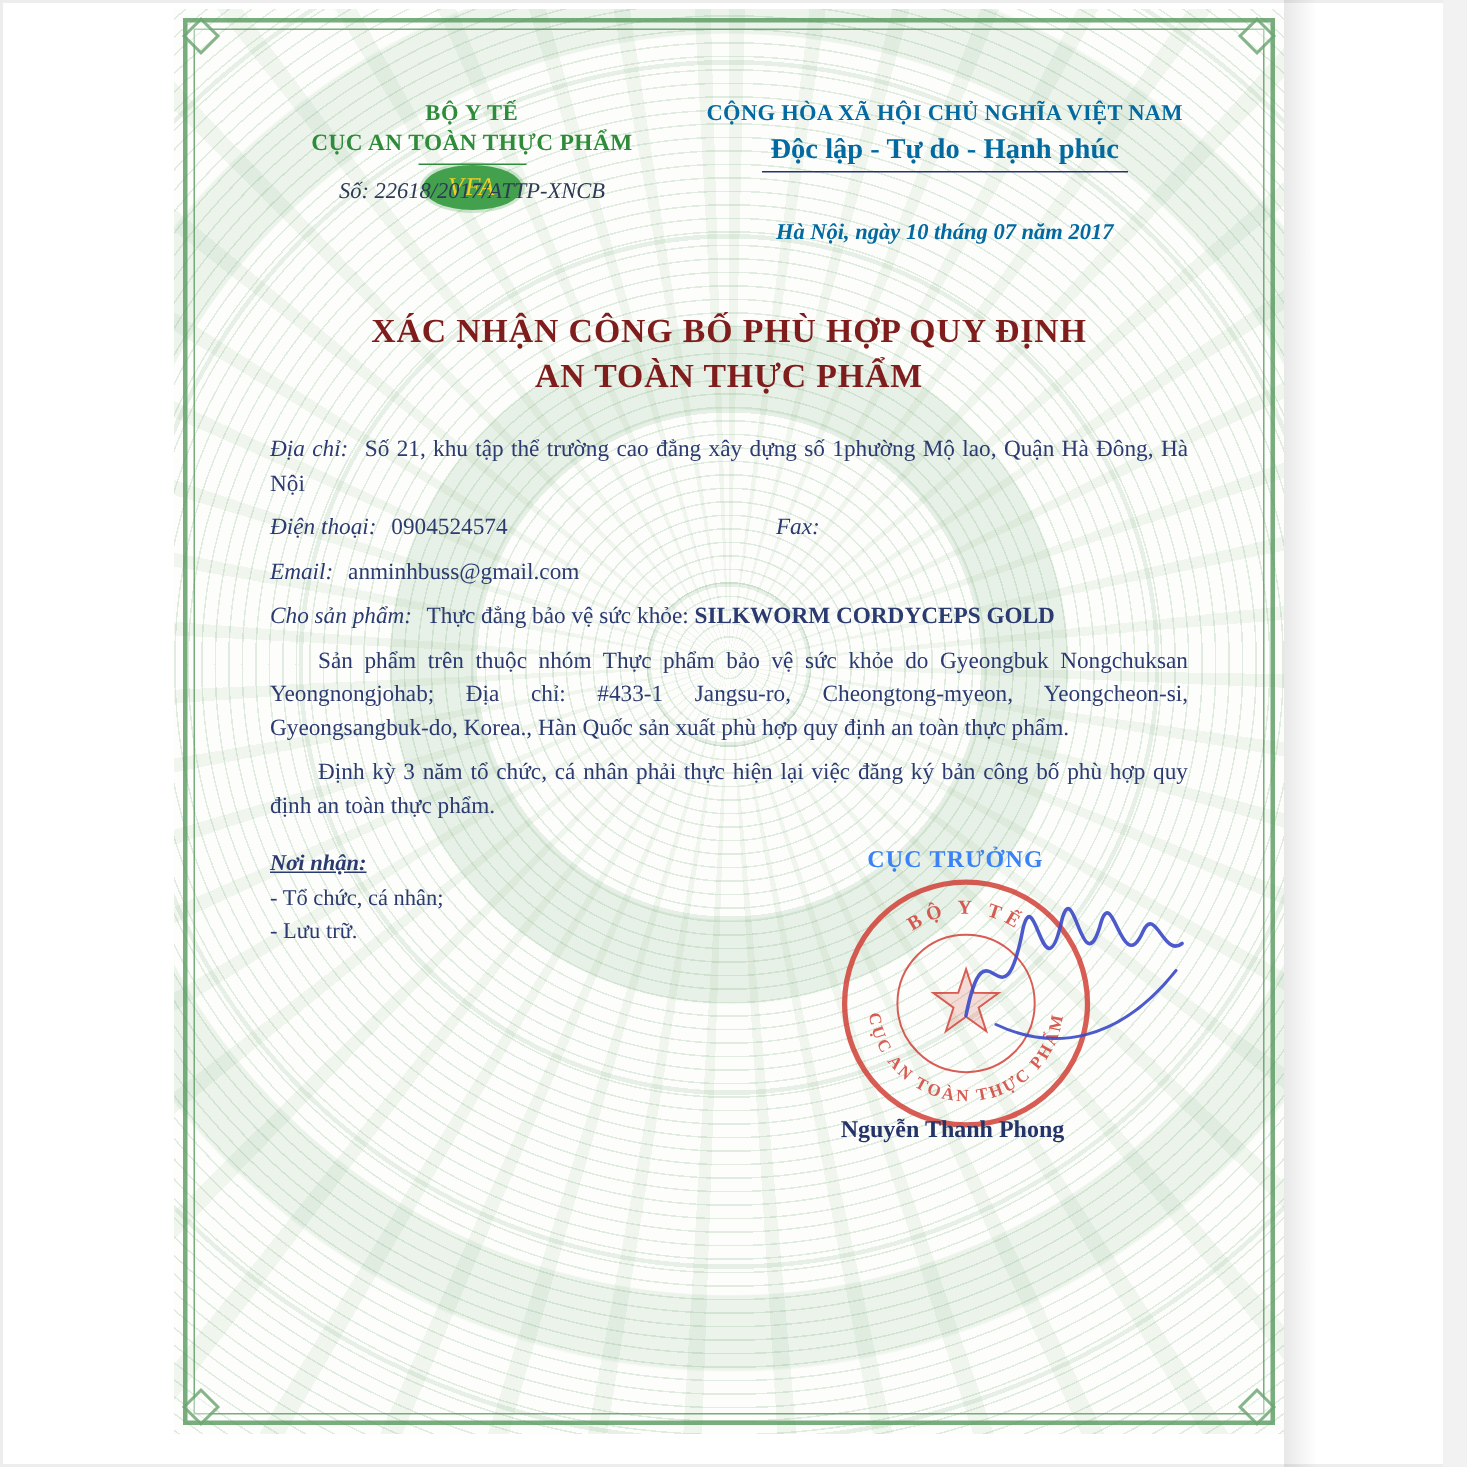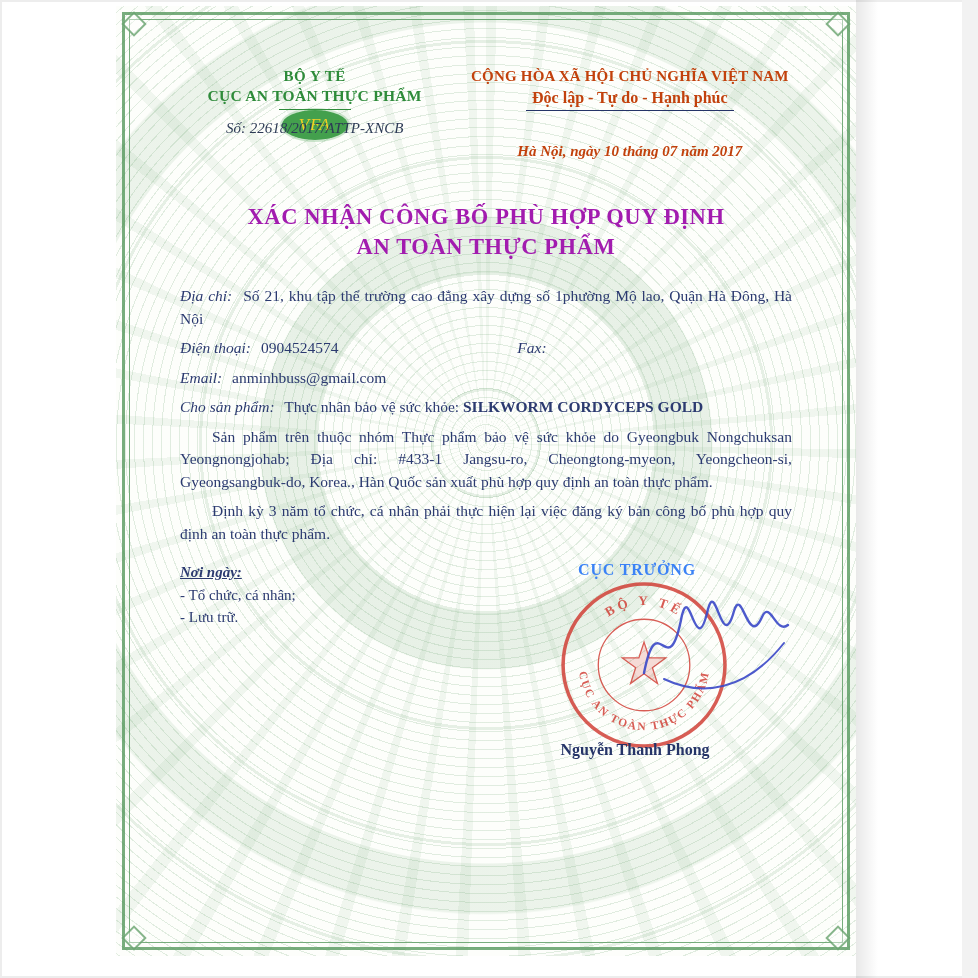--- a/index.html
+++ b/index.html
@@ -34,38 +34,38 @@
   .corner.bl{left:9px;bottom:9px;} .corner.br{right:9px;bottom:9px;}
 
   .content{position:absolute;inset:0;padding:62px 64px 0;box-sizing:border-box;
            color:#2b3a70;}
 
   
   .header{display:flex;justify-content:space-between;align-items:flex-start;}
   .hleft{width:44%;text-align:center;}
   .hright{width:53%;text-align:center;}
   .green{color:#2e8b3a;}
-  .navy{color:#c2410c;}
+  .navy{color:#0369a1;}
   .b{font-weight:bold;} .i{font-style:italic;}
   .ministry{font-size:15px;letter-spacing:.5px;}
   .dept{font-size:15.5px;margin-top:2px;letter-spacing:.3px;}
   .hr-short{width:72px;border-top:1px solid #2e8b3a;margin:4px auto 0;}
   .vfa{width:66px;height:30px;border-radius:50%;background:#43a04d;
        margin:0 auto;display:flex;align-items:center;justify-content:center;
        color:#f2d024;font-weight:normal;font-style:italic;font-size:17px;
        letter-spacing:1px;box-shadow:0 0 0 2px rgba(67,160,77,.25);}
   .num{position:relative;z-index:2;margin-top:-20px;font-size:15px;
        font-style:italic;font-weight:400;color:#2c3a55;}
   .country{font-size:15px;letter-spacing:.2px;}
-  .motto{font-size:16px;margin-top:4px;display:inline-block;
+  .motto{font-size:19px;margin-top:4px;display:inline-block;
          border-bottom:1.5px solid #253468;padding:0 6px 3px;}
   .dateline{font-size:15px;margin-top:32px;}
 
   
-  .title{margin-top:42px;text-align:center;color:#a21caf;font-weight:bold;
+  .title{margin-top:42px;text-align:center;color:#7f1d1d;font-weight:bold;
          font-size:22.5px;line-height:1.32;letter-spacing:.6px;}
 
   
   .docbody{margin-top:24px;font-size:15.5px;line-height:1.45;text-align:justify;}
   .docbody p{margin:7px 0;}
   .indent{text-indent:32px;}
   .lbl{font-style:italic;margin-right:6px;}
   .fax{margin-left:175px;}
 
   
@@ -127,30 +127,30 @@
           <span class="lbl">Điện thoại:</span>
           <span>0904524574</span>
           <span class="lbl fax">Fax:</span>
         </p>
         <p>
           <span class="lbl">Email:</span>
           <span>anminhbuss@gmail.com</span>
         </p>
         <p>
           <span class="lbl">Cho sản phẩm:</span>
-          <span>Thực nhân bảo vệ sức khỏe:</span>
+          <span>Thực đẳng bảo vệ sức khỏe:</span>
           <span class="b">SILKWORM CORDYCEPS GOLD</span>
         </p>
         <p class="indent">Sản phẩm trên thuộc nhóm Thực phẩm bảo vệ sức khỏe do Gyeongbuk Nongchuksan Yeongnongjohab; Địa chỉ: #433-1 Jangsu-ro, Cheongtong-myeon, Yeongcheon-si, Gyeongsangbuk-do, Korea., Hàn Quốc sản xuất phù hợp quy định an toàn thực phẩm.</p>
         <p class="indent">Định kỳ 3 năm tổ chức, cá nhân phải thực hiện lại việc đăng ký bản công bố phù hợp quy định an toàn thực phẩm.</p>
       </div>
 
       <div class="footer">
         <div class="recips">
-          <div class="hd">Nơi ngày:</div>
+          <div class="hd">Nơi nhận:</div>
           <div>- Tổ chức, cá nhân;</div>
           <div>- Lưu trữ.</div>
         </div>
 
         <div class="signblock">
           <div class="signer-title">CỤC TRƯỞNG</div>
 
           <svg class="seal" width="176" height="176" viewBox="0 0 200 200">
             <defs>
               <path id="arcTop" d="M 32,100 A 68,68 0 0 1 168,100"></path>

